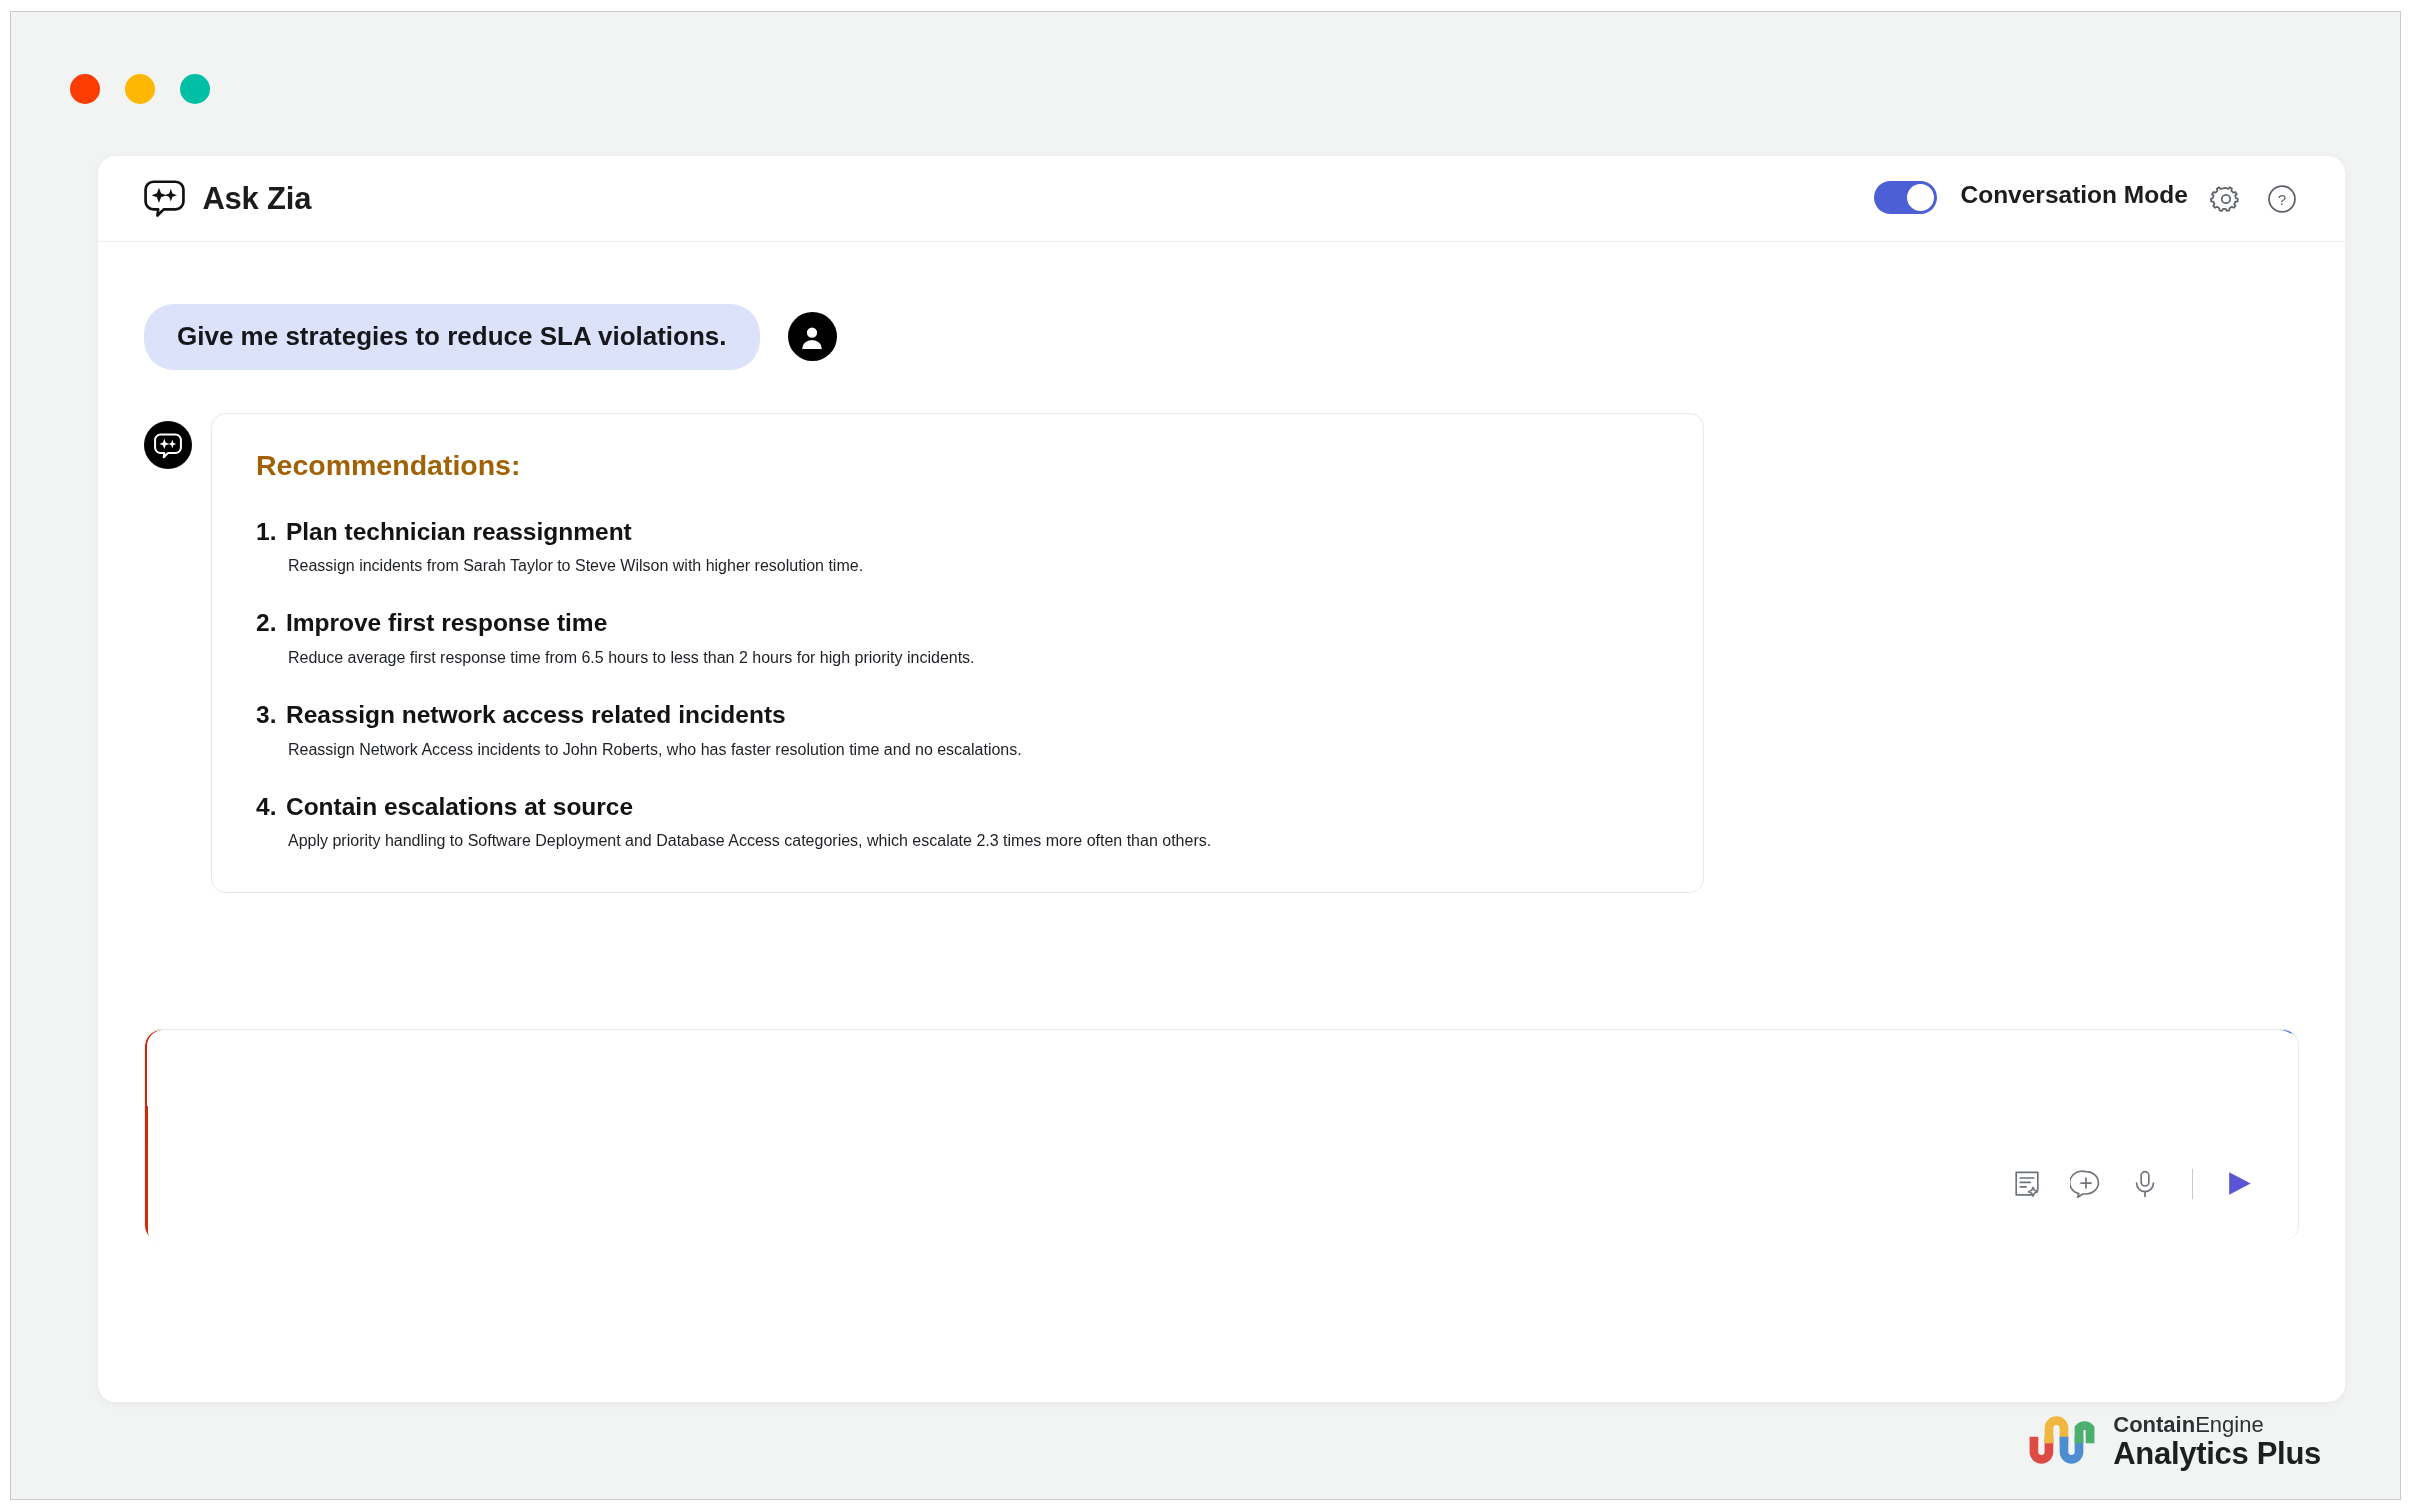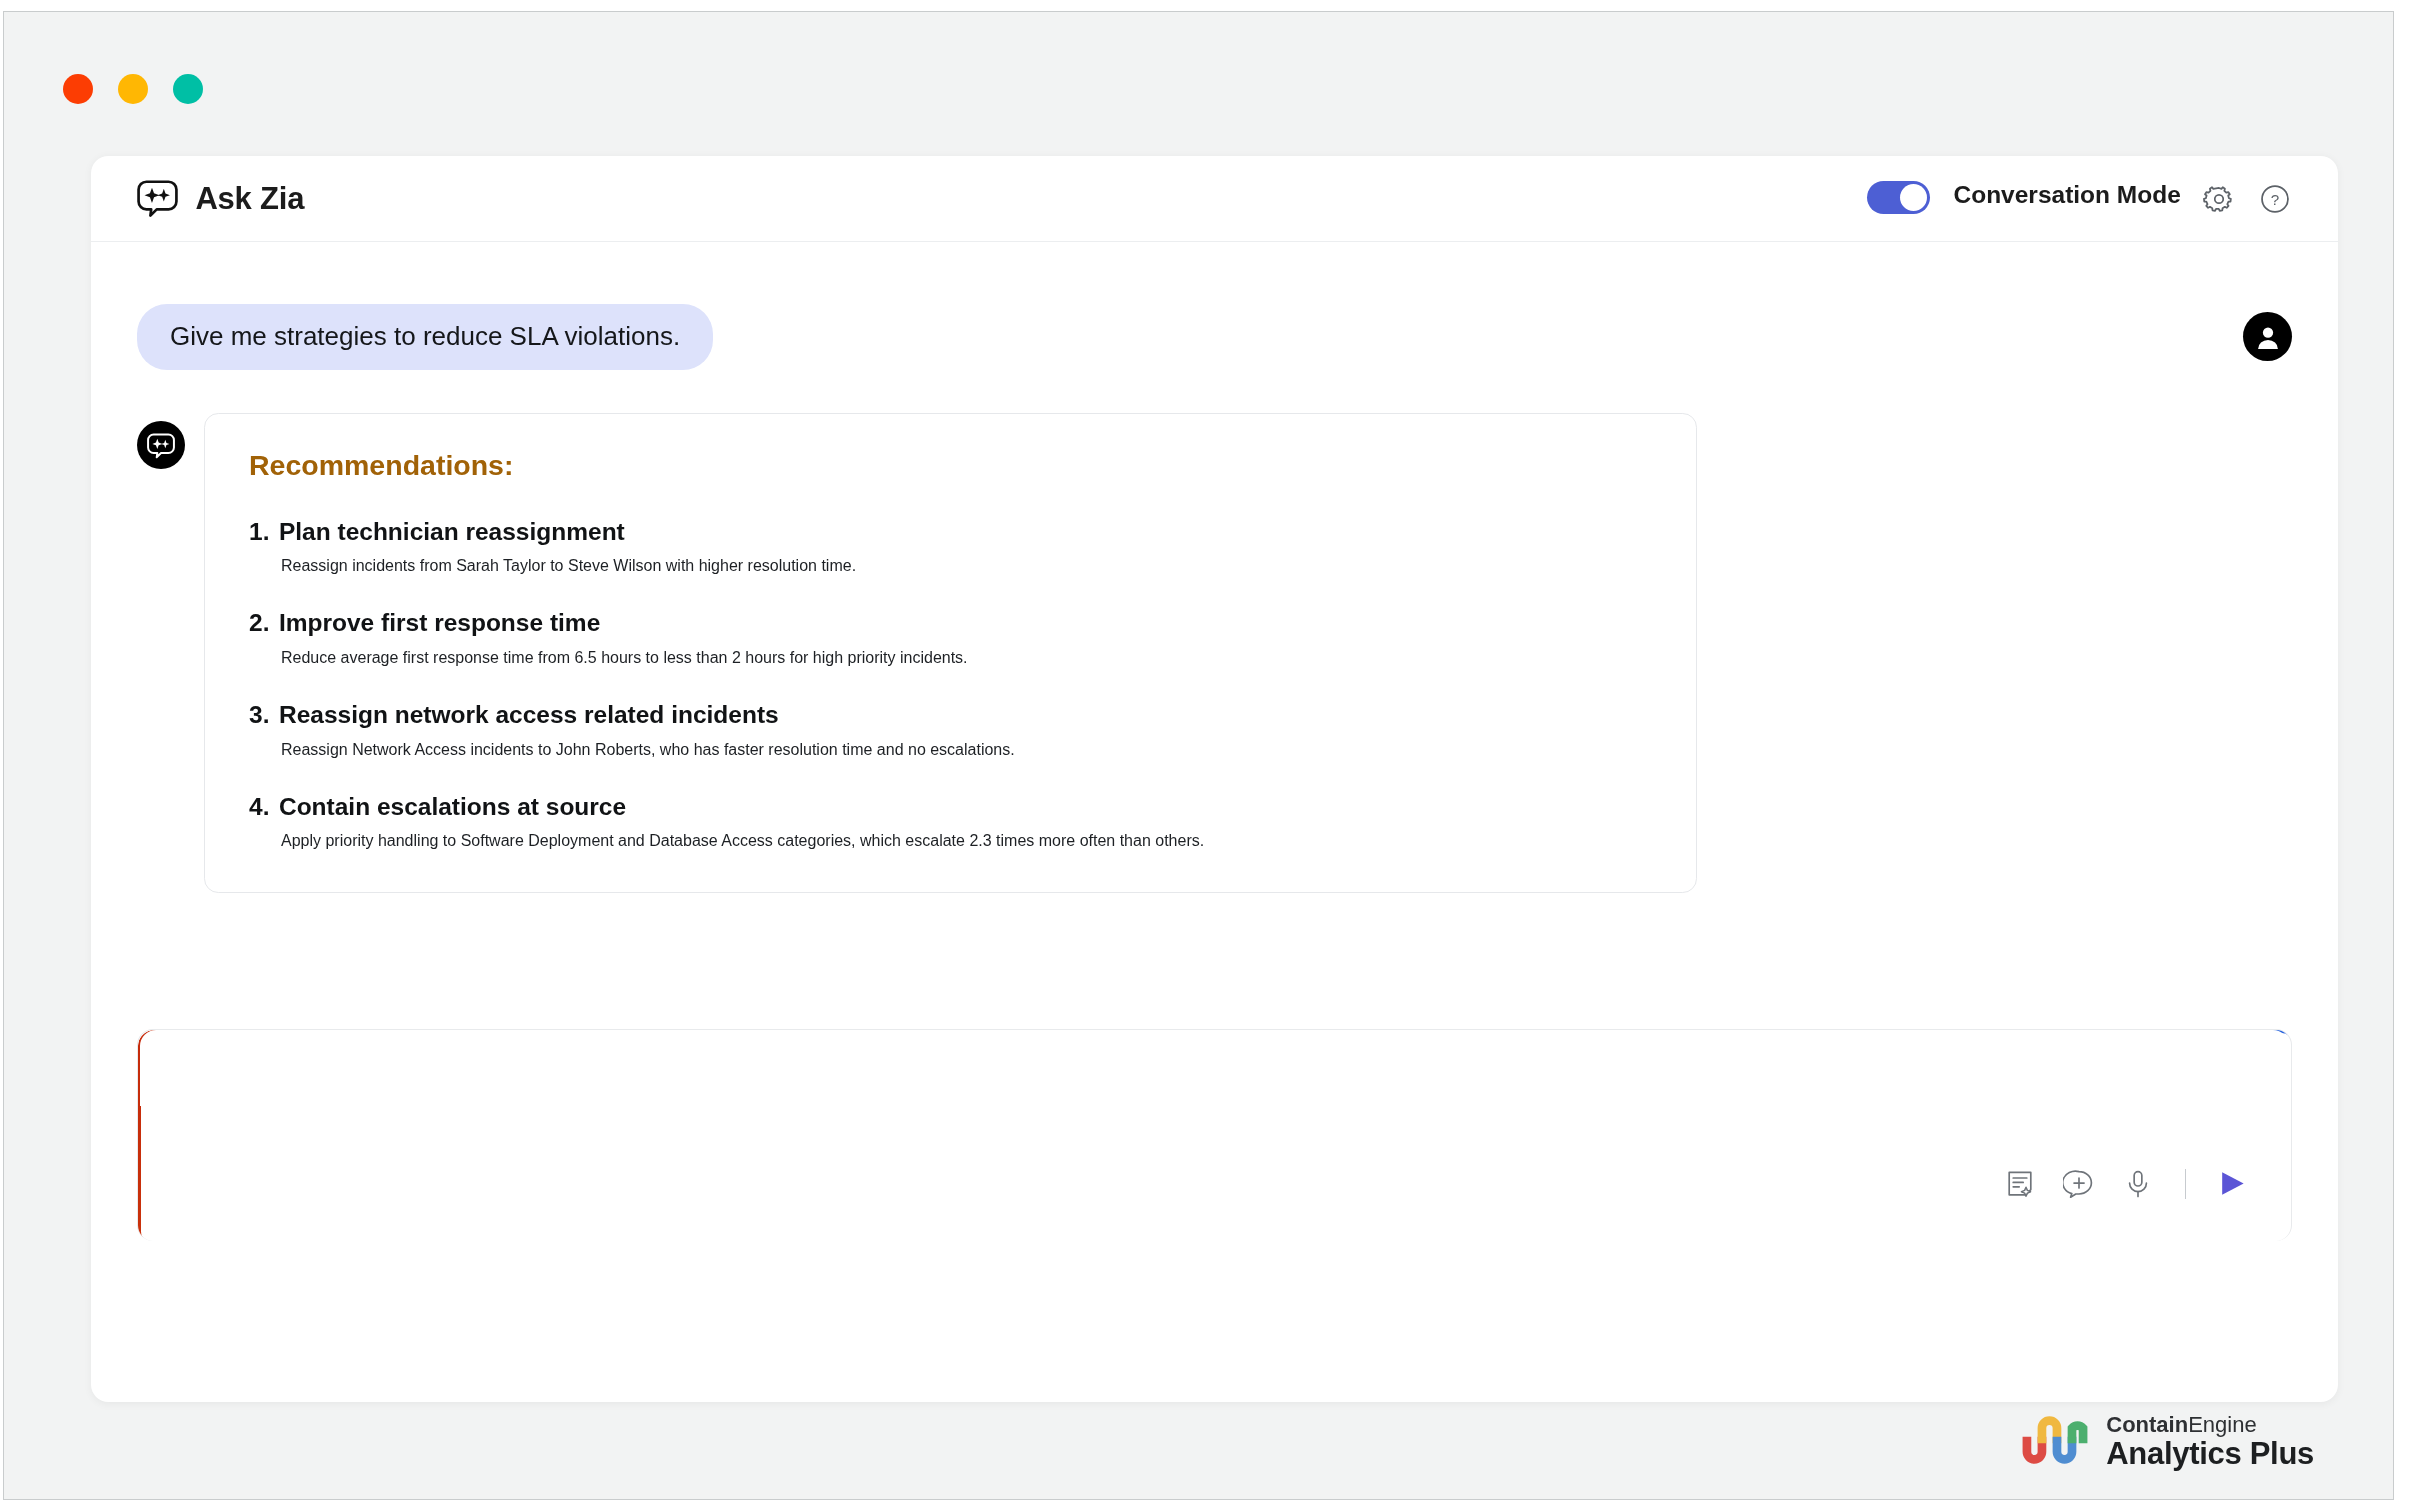--- a/index.html
+++ b/index.html
@@ -10,21 +10,21 @@
   body {
     width: 2413px;
     height: 1511px;
     font-family: "Liberation Sans", sans-serif;
     overflow: hidden;
   }
 
   
   .window-frame {
     position: absolute;
-    left: 3px;
+    left: 10px;
     top: 11px;
     width: 2391px;
     height: 1489px;
     background: #f2f3f3;
     border: 1.6px solid #c9cccd;
     box-sizing: border-box;
     overflow: hidden;
   }
 
   
@@ -117,24 +117,25 @@
   .chat-body {
     position: relative;
     height: 1029px;
     padding: 0 46px;
     box-sizing: border-box;
   }
 
   
   .user-row {
     display: flex;
-    justify-content: space-between;
+    justify-content: flex-start;
     align-items: center;
     gap: 28px;
     padding-top: 62px;
+    font-weight: bold;
   }
   .user-bubble {
     background: #dde2fb;
     border-radius: 30px;
     padding: 17.4px 33px;
     font-size: 26px;
     color: #15171a;
   }
   .avatar {
     width: 49px; height: 49px;

